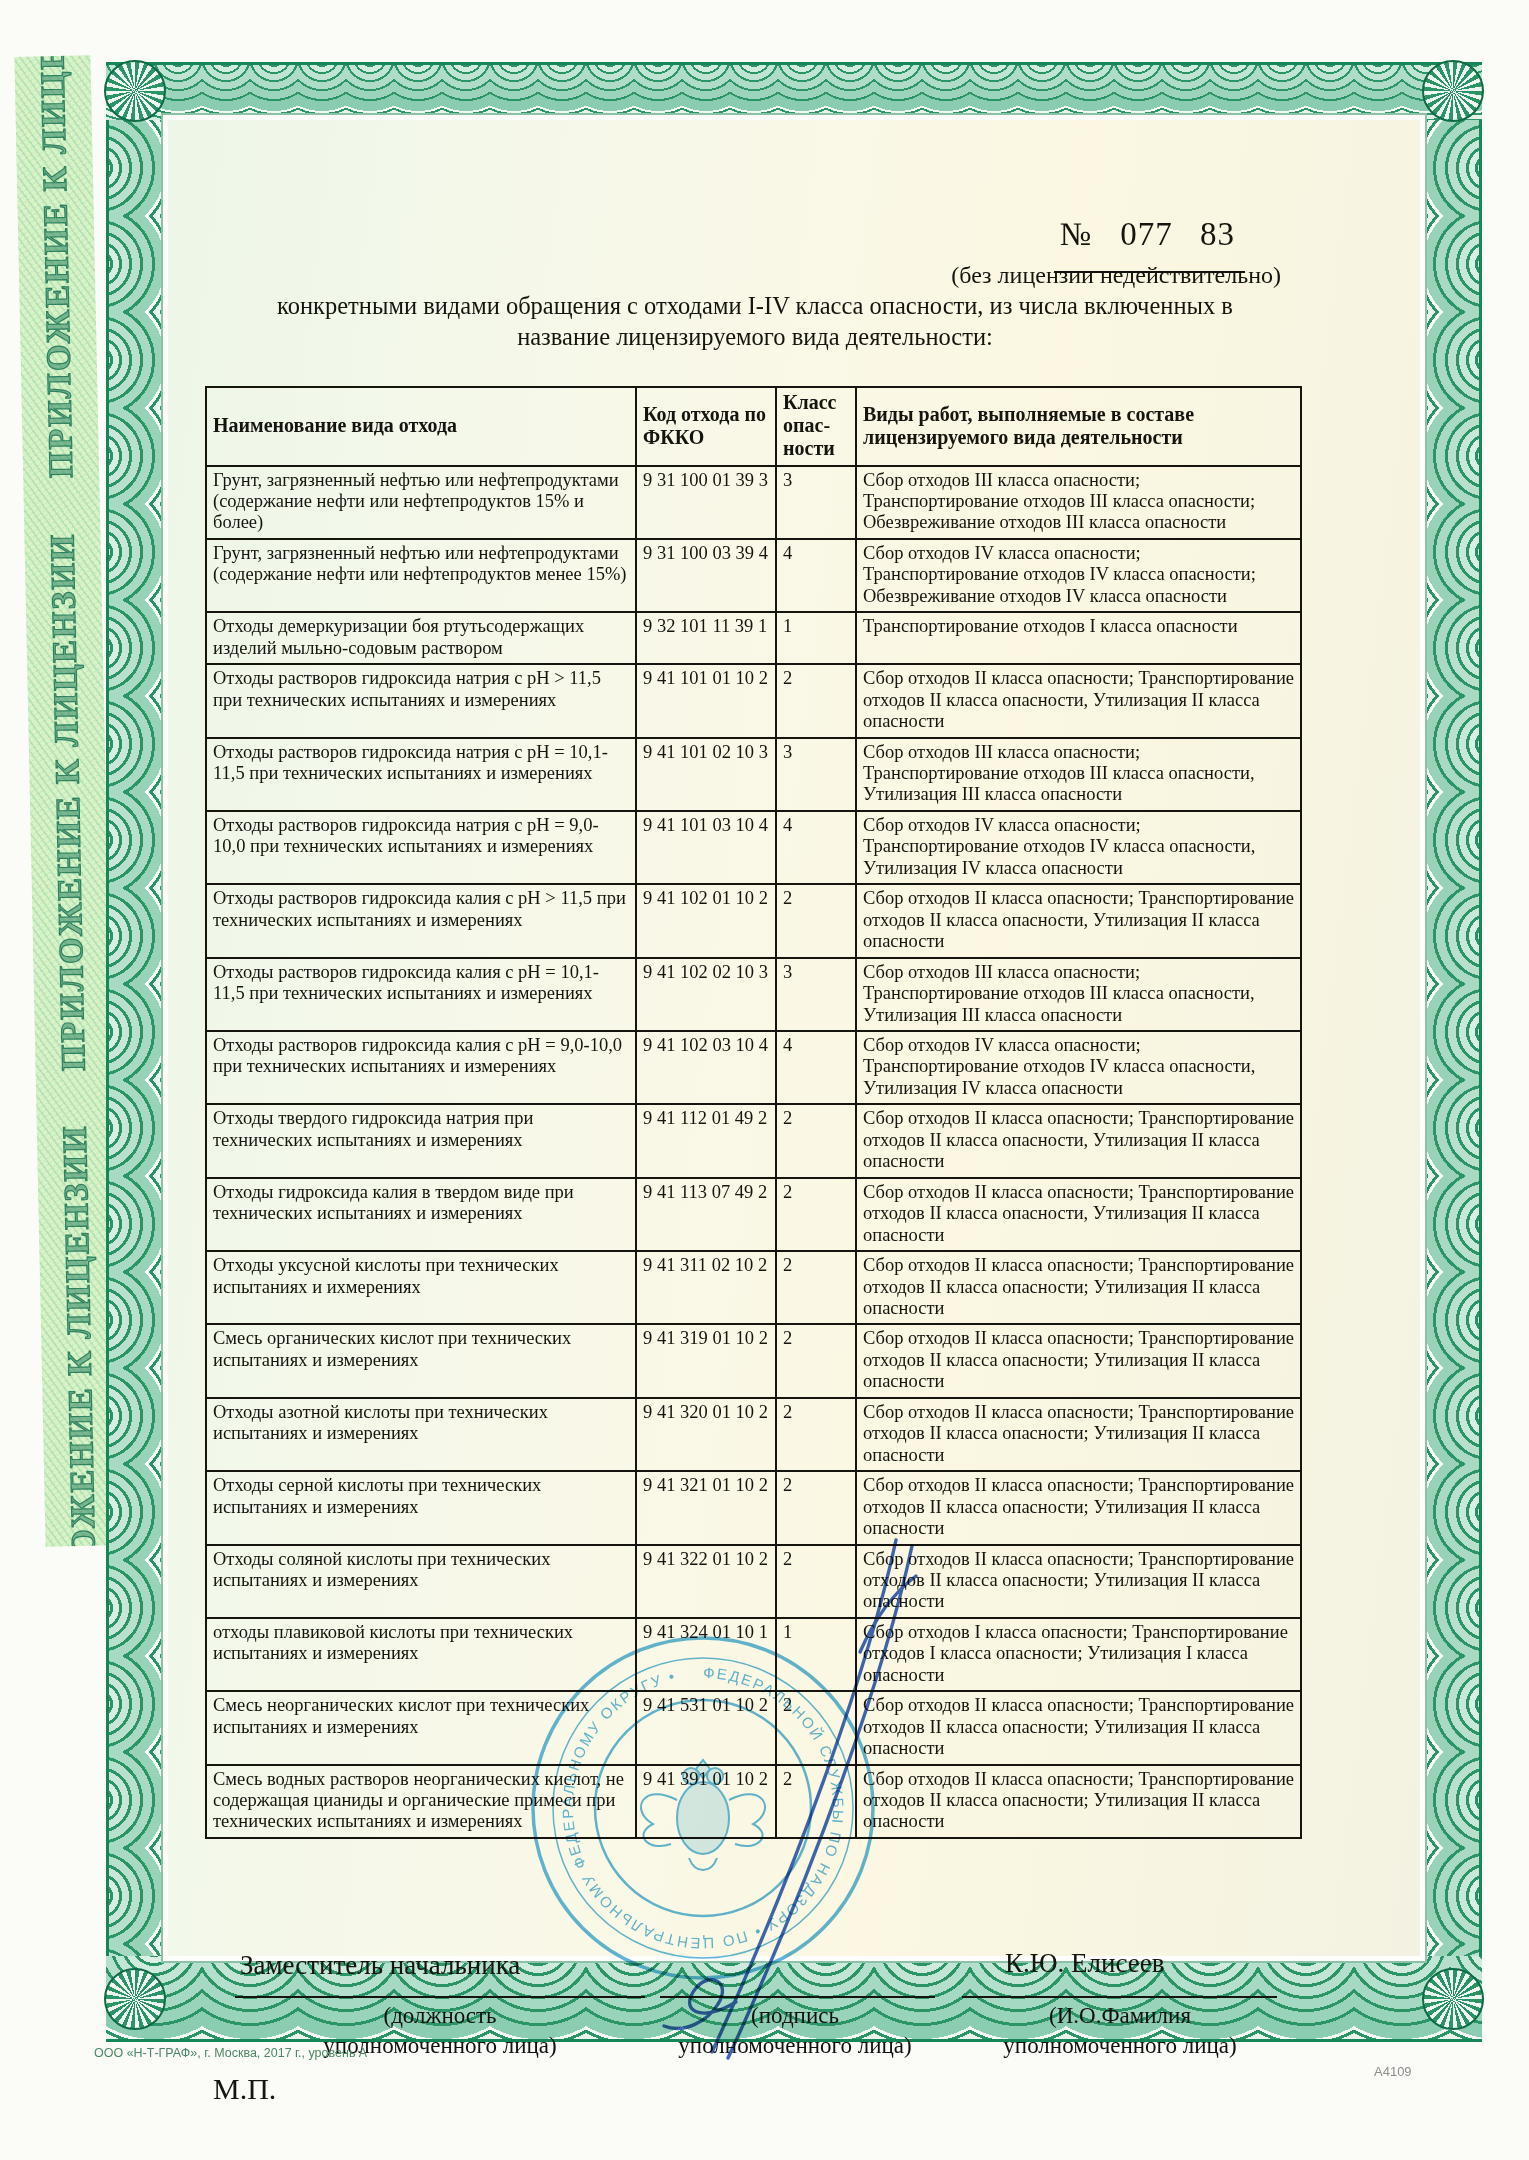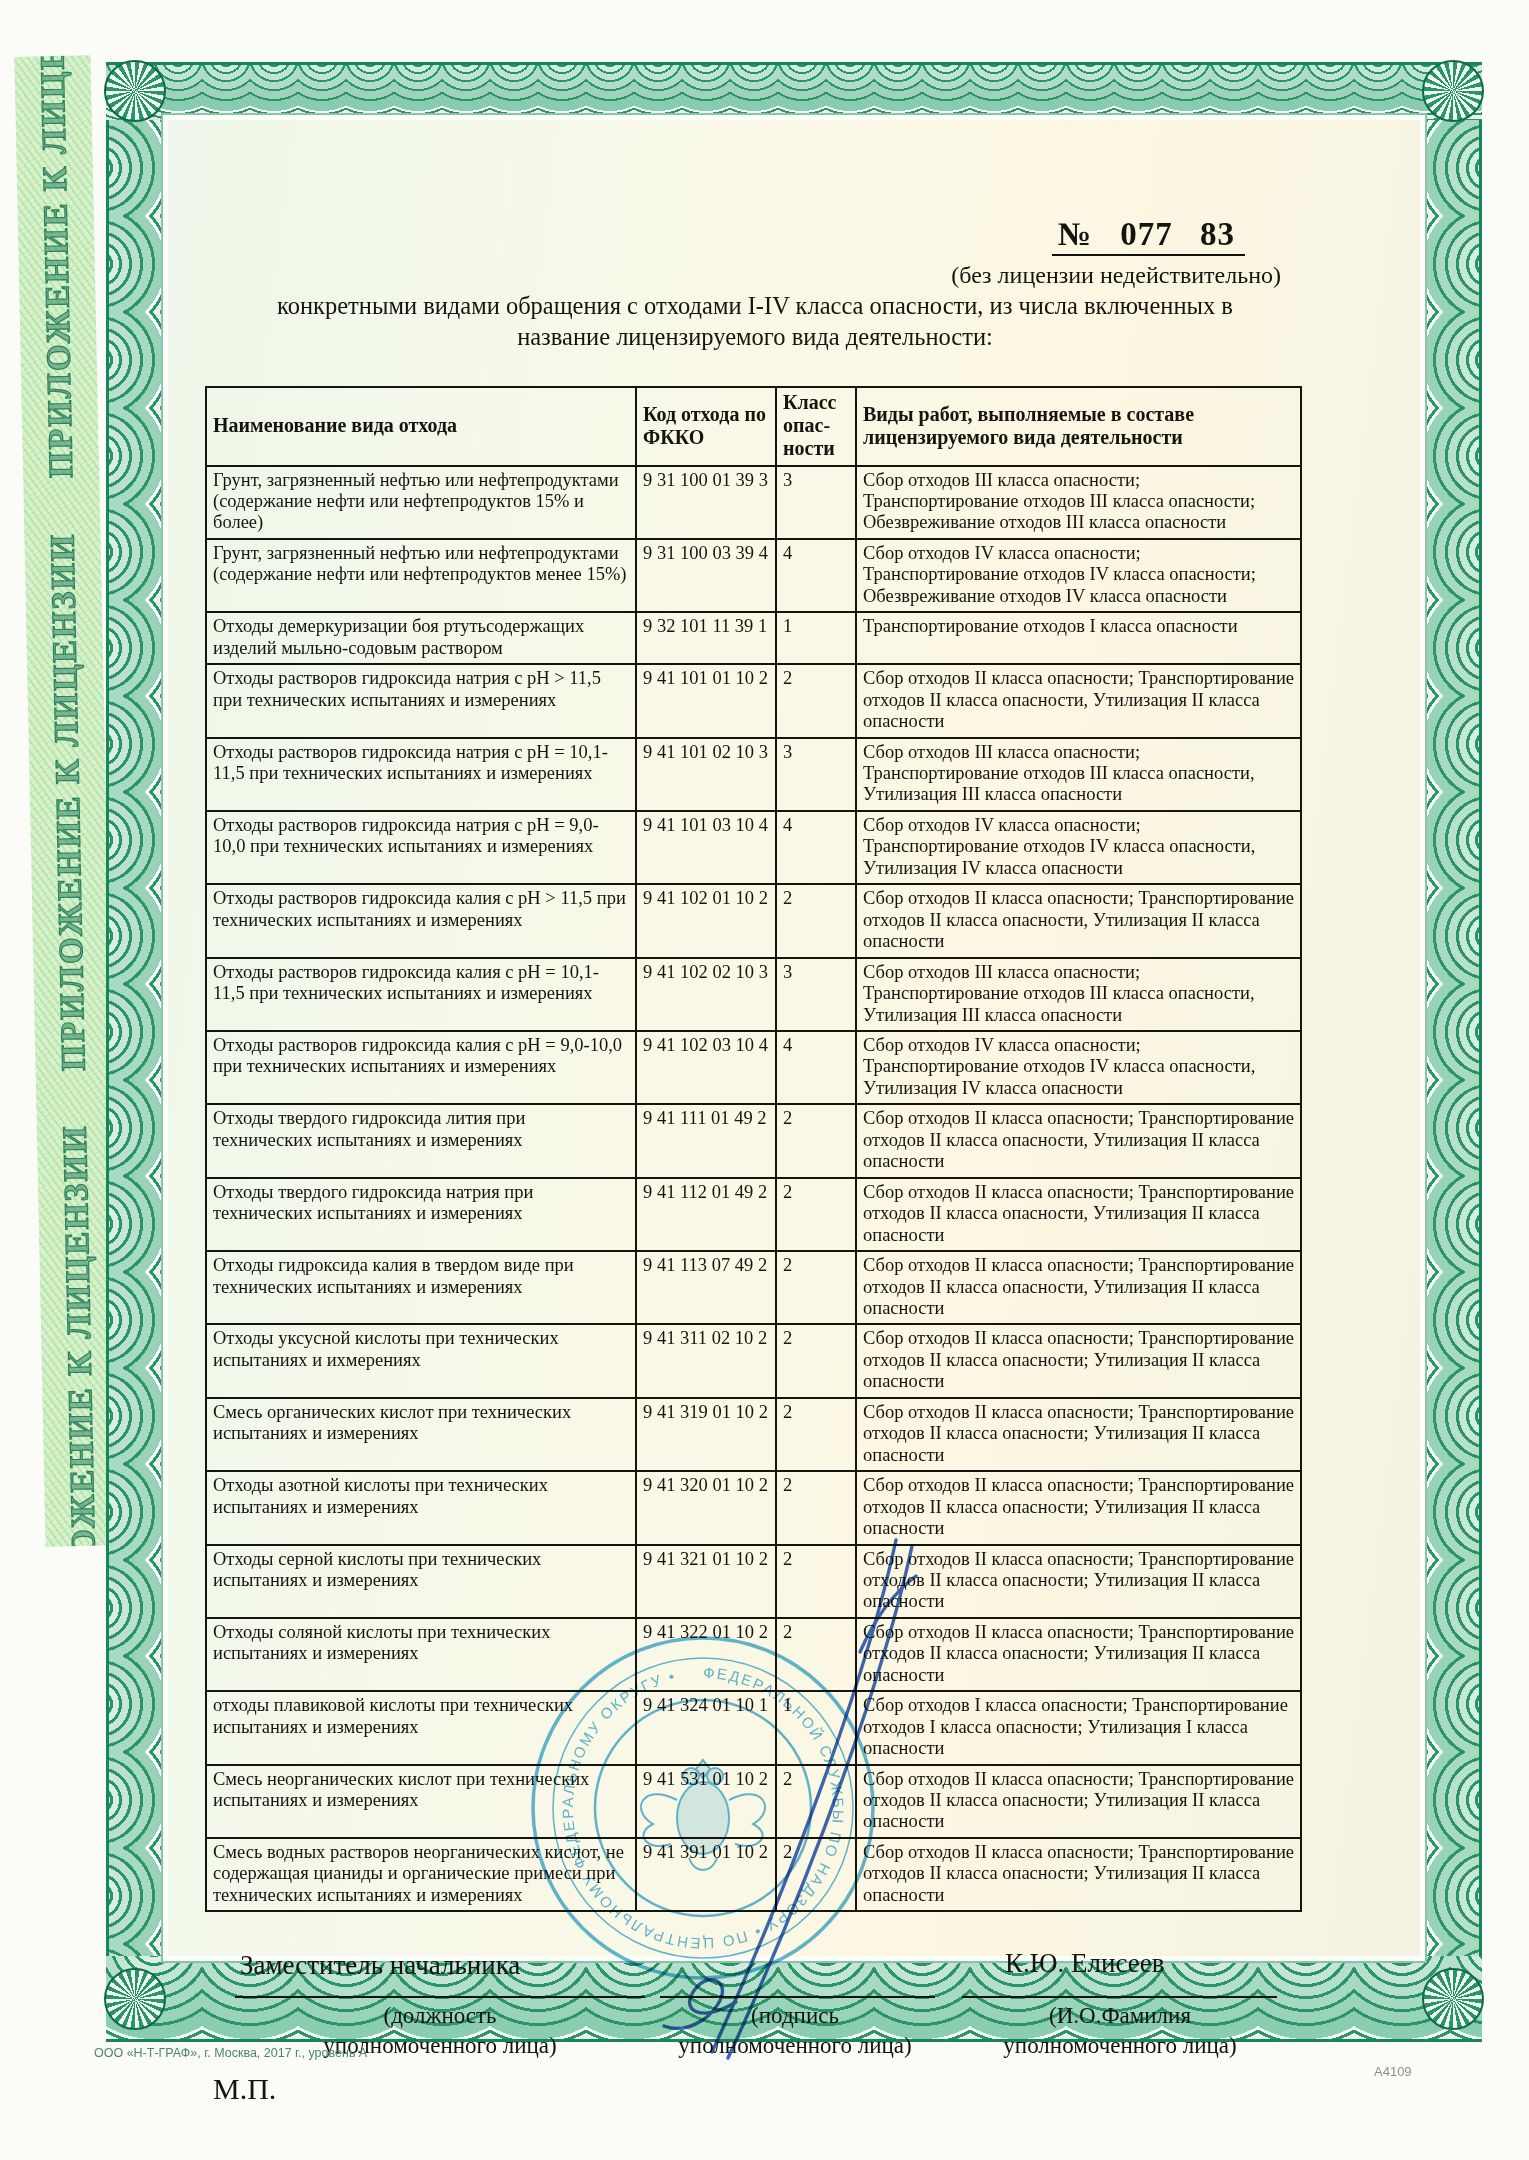--- a/index.html
+++ b/index.html
@@ -63,21 +63,21 @@
   
   .page{
     position:absolute;left:62px;top:58px;right:62px;bottom:86px;
     background:linear-gradient(97deg,#edf6e8 0%,#f2f8ea 16%,#f9f8e8 38%,#fbf7e2 62%,#f7f4e1 84%,#f3f2e2 100%);
     box-shadow:0 0 0 5px #fdfdfc,0 0 0 7px #8cc3a6;
   }
   
   .doc-number{
     position:absolute;top:216px;right:284px;z-index:10;
     font-size:33px;letter-spacing:1px;
-    border-bottom:2px solid #111;padding:0 10px 1px 6px;white-space:nowrap;font-weight:bold;
+    border-bottom:2px solid #111;padding:0 10px 18px 6px;white-space:nowrap;
   }
   .doc-number .num{margin-left:28px;word-spacing:18px;}
   .invalid-note{position:absolute;top:262px;right:248px;font-size:24px;z-index:10;}
   .intro{position:absolute;left:205px;top:290px;width:1100px;text-align:center;
     font-size:24.5px;line-height:31px;z-index:10;}
   
   table.waste{
     position:absolute;left:205px;top:386px;width:1095px;z-index:10;
     border-collapse:collapse;table-layout:fixed;
     font-size:18.5px;line-height:1.16;
@@ -209,26 +209,20 @@
     <td class="c-name">Отходы растворов гидроксида калия с pH = 10,1-11,5 при технических испытаниях и измерениях</td>
     <td class="c-code">9 41 102 02 10 3</td>
     <td class="c-class">3</td>
     <td class="c-works">Сбор отходов III класса опасности; Транспортирование отходов III класса опасности, Утилизация III класса опасности</td>
   </tr>
       <tr>
     <td class="c-name">Отходы растворов гидроксида калия с pH = 9,0-10,0 при технических испытаниях и измерениях</td>
     <td class="c-code">9 41 102 03 10 4</td>
     <td class="c-class">4</td>
     <td class="c-works">Сбор отходов IV класса опасности; Транспортирование отходов IV класса опасности, Утилизация IV класса опасности</td>
-  </tr>
-      <tr>
-    <td class="c-name">Отходы твердого гидроксида лития при технических испытаниях и измерениях</td>
-    <td class="c-code">9 41 111 01 49 2</td>
-    <td class="c-class">2</td>
-    <td class="c-works">Сбор отходов II класса опасности; Транспортирование отходов II класса опасности, Утилизация II класса опасности</td>
   </tr>
       <tr>
     <td class="c-name">Отходы твердого гидроксида натрия при технических испытаниях и измерениях</td>
     <td class="c-code">9 41 112 01 49 2</td>
     <td class="c-class">2</td>
     <td class="c-works">Сбор отходов II класса опасности; Транспортирование отходов II класса опасности, Утилизация II класса опасности</td>
   </tr>
       <tr>
     <td class="c-name">Отходы гидроксида калия в твердом виде при технических испытаниях и измерениях</td>
     <td class="c-code">9 41 113 07 49 2</td>

